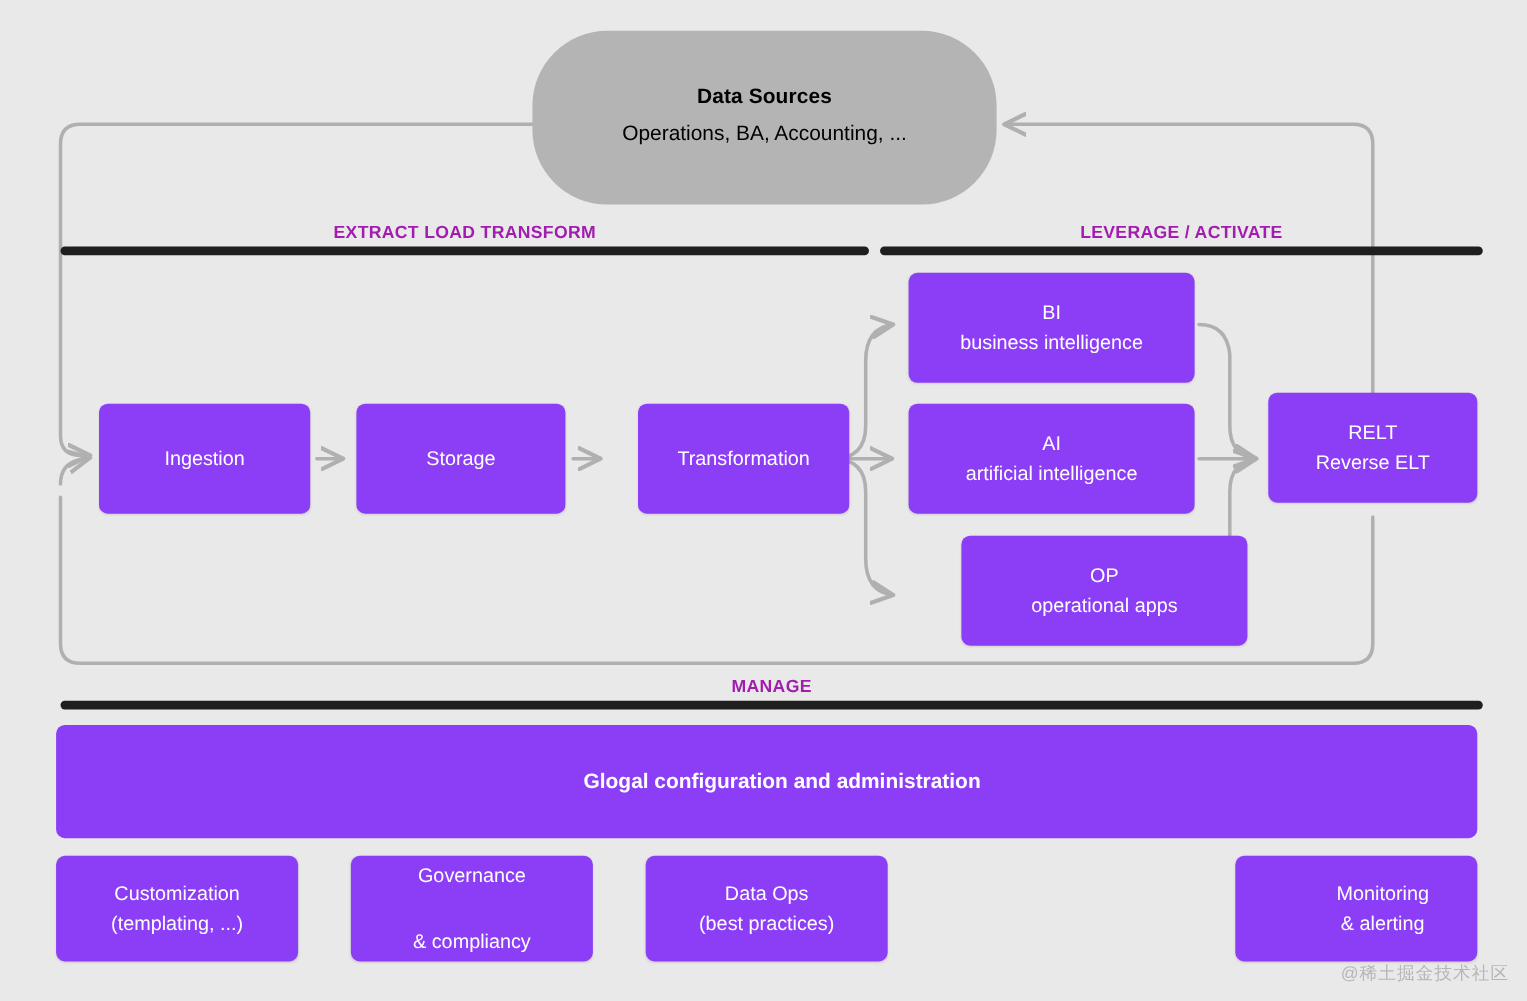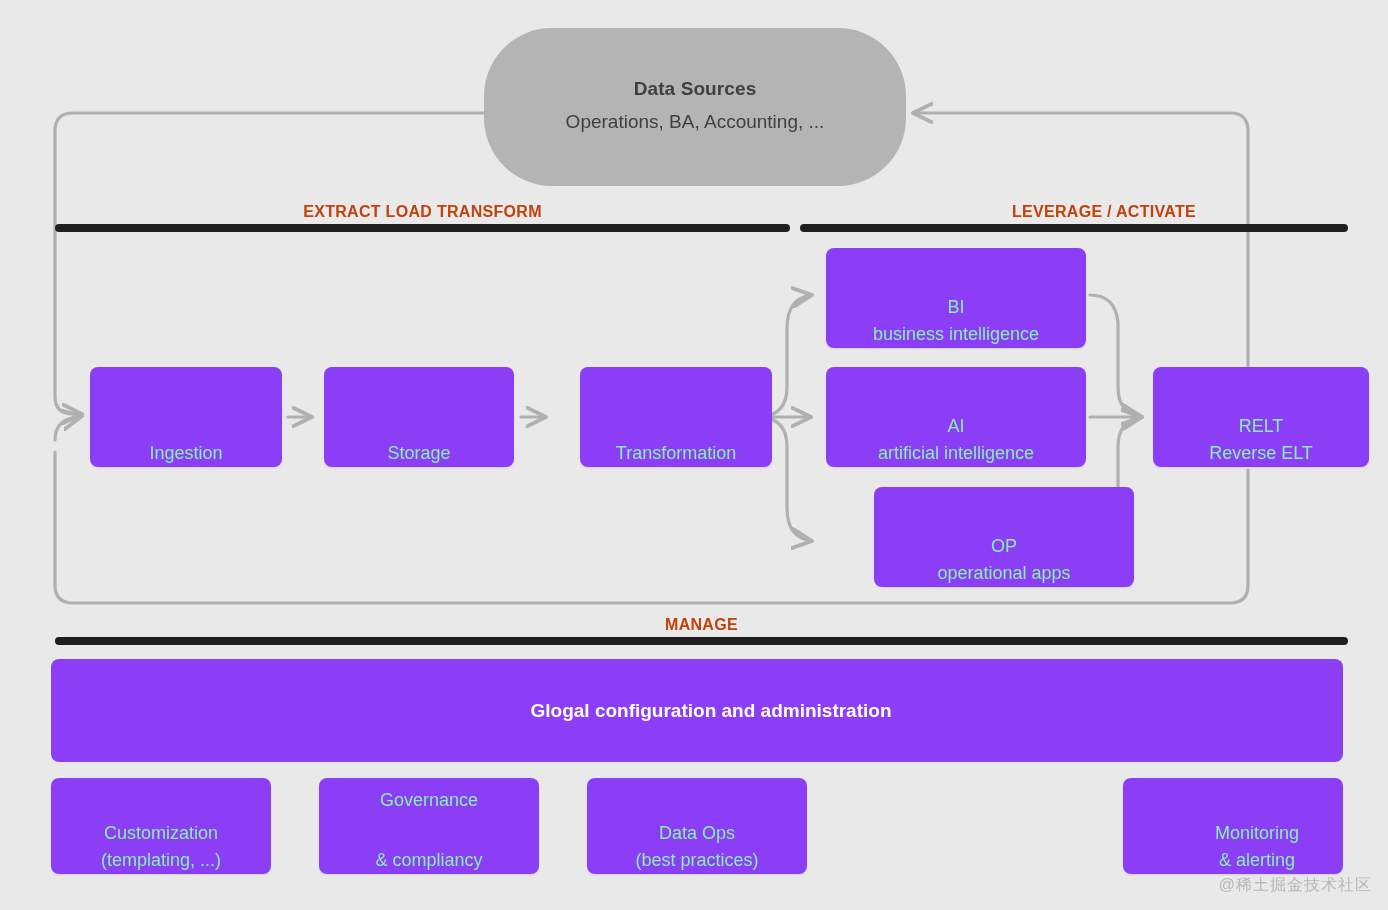--- a/index.html
+++ b/index.html
@@ -15,46 +15,46 @@
   #wires { position: absolute; left: 0; top: 0; width: 1388px; height: 910px; }
 
   
   .data-sources {
     position: absolute; left: 484px; top: 28px;
     width: 422px; height: 158px;
     background: #b4b4b4;
     border-radius: 68px;
     display: flex; flex-direction: column;
     align-items: center; justify-content: center;
-    color: #404040;
+    color: #000000;
     z-index: 3;
   }
   .ds-title { font-size: 19px; font-weight: bold; margin-bottom: 7px; letter-spacing: .1px; }
   .ds-line { font-size: 19px; line-height: 30px; font-weight: 400; }
 
   
   .sect-label {
     position: absolute;
-    font-size: 16px; font-weight: bold; color: #c2410c;
+    font-size: 16px; font-weight: bold; color: #a21caf;
     letter-spacing: .3px; text-align: center;
     z-index: 4;
   }
   .rule {
     position: absolute; height: 8px; background: #1f1f1f;
     border-radius: 4px; z-index: 4;
   }
 
   
   .node {
     position: absolute;
     background: #8c3ef7;
     border-radius: 8px;
     display: flex; flex-direction: column;
-    align-items: center; justify-content: flex-end;
-    color: #86efac;
+    align-items: center; justify-content: center;
+    color: #ffffff;
     z-index: 3;
     box-shadow: 0 1px 2px rgba(0,0,0,.10);
   }
   .node .l1 { font-size: 18px; line-height: 27px; }
   .node .l2 { font-size: 18px; line-height: 27px; }
   .node.single .l1 { font-size: 18px; }
 
   .bar-wide {
     position: absolute;
     background: #8c3ef7; border-radius: 8px;
@@ -106,21 +106,21 @@
   </svg>
 
   <div class="data-sources">
     <div class="ds-title">Data Sources</div>
     <div class="ds-line">Operations, BA, Accounting, ...</div>
   </div>
 
   <div class="sect-label" style="left:55px; top:203px; width:735px;">EXTRACT LOAD TRANSFORM</div>
   <div class="rule" style="left:55px; top:224px; width:735px;"></div>
 
-  <div class="sect-label" style="left:830px; top:203px; width:548px;">LEVERAGE / ACTIVATE</div>
+  <div class="sect-label" style="left:800px; top:203px; width:548px;">LEVERAGE / ACTIVATE</div>
   <div class="rule" style="left:800px; top:224px; width:548px;"></div>
 
   <div class="node single" style="left:90px; top:367px; width:192px; height:100px;">
     <div class="l1">Ingestion</div>
   </div>
   <div class="node single" style="left:324px; top:367px; width:190px; height:100px;">
     <div class="l1">Storage</div>
   </div>
   <div class="node single" style="left:580px; top:367px; width:192px; height:100px;">
     <div class="l1">Transformation</div>
@@ -132,21 +132,21 @@
   </div>
   <div class="node" style="left:826px; top:367px; width:260px; height:100px;">
     <div class="l1">AI</div>
     <div class="l2">artificial intelligence</div>
   </div>
   <div class="node" style="left:826px; top:487px; width:260px; height:100px;margin-left:48px;">
     <div class="l1">OP</div>
     <div class="l2">operational apps</div>
   </div>
 
-  <div class="node" style="left:1153px; top:367px; width:216px; height:100px;">
+  <div class="node" style="left:1153px; top:357px; width:190px; height:100px;">
     <div class="l1">RELT</div>
     <div class="l2">Reverse ELT</div>
   </div>
 
   <div class="sect-label" style="left:55px; top:616px; width:1293px;">MANAGE</div>
   <div class="rule" style="left:55px; top:637px; width:1293px;"></div>
 
   <div class="bar-wide" style="left:51px; top:659px; width:1292px; height:103px;padding-left:28px;">
     <span>Glogal configuration and administration</span>
   </div>

